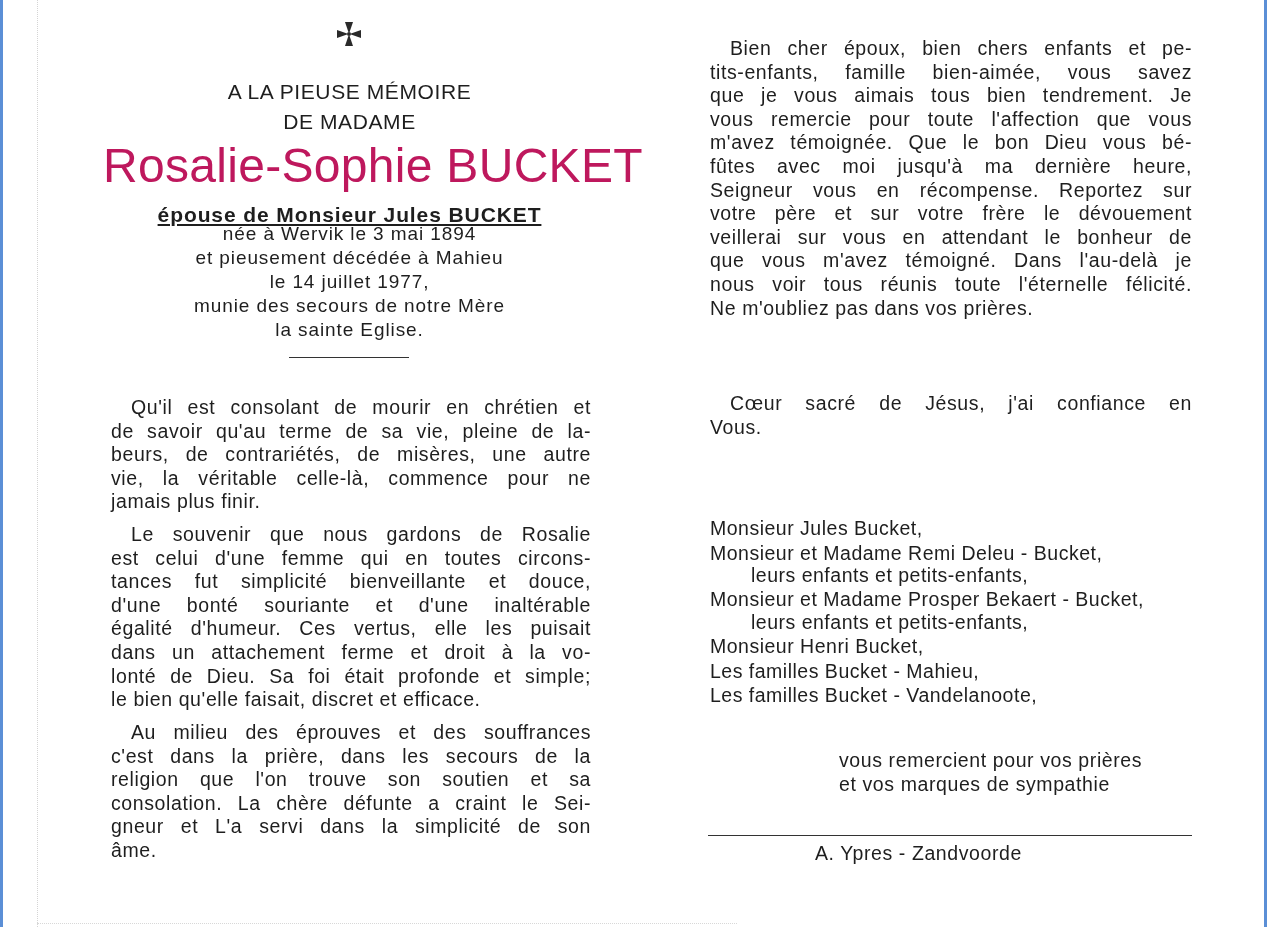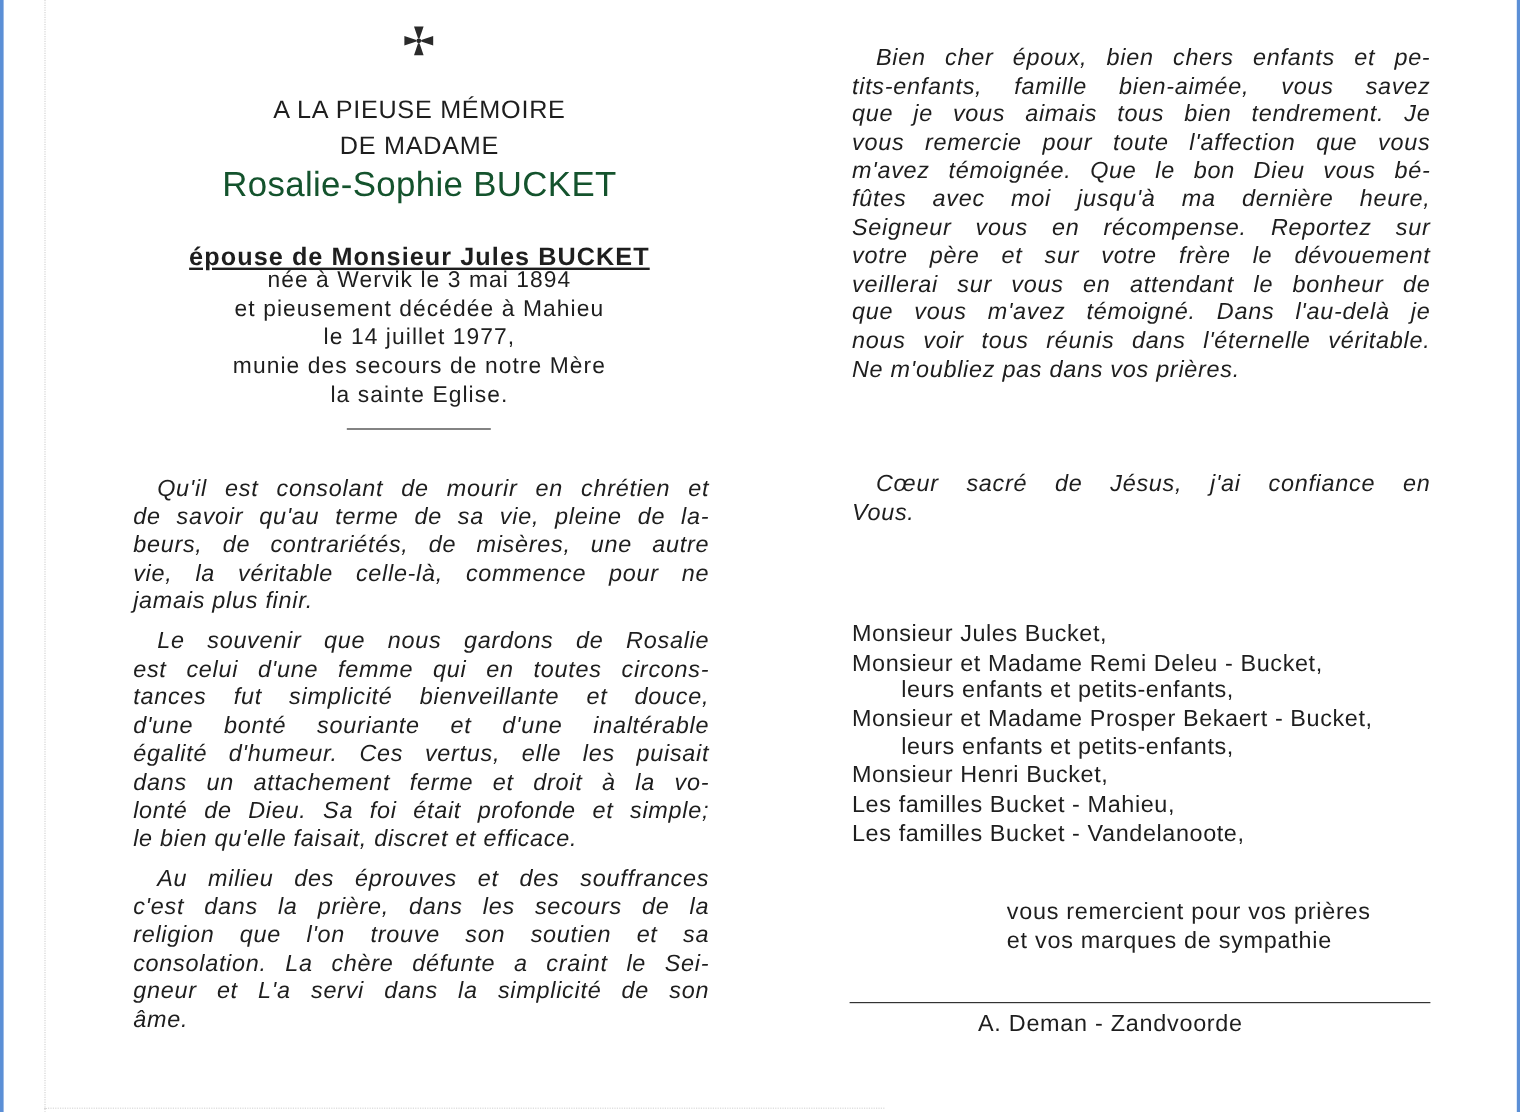--- a/index.html
+++ b/index.html
@@ -47,21 +47,21 @@
       text-align: center;
     }
     .h-line {
       position: absolute;
       left: 0; width: 100%;
       text-align: center;
       white-space: nowrap;
     }
     .h1 { top: 80px; font-size: 21px; letter-spacing: 0.6px; }
     .h2 { top: 110px; font-size: 21px; letter-spacing: 0.6px; text-align: center; }
-    .name { top: 138px; font-size: 29px; letter-spacing: 0.3px; color: #14532d; }
+    .name { top: 138px; font-size: 48px; letter-spacing: 0.3px; color: #be185d; }
     .spouse { top: 203px; font-size: 21px; font-weight: bold; letter-spacing: 0.9px; text-decoration: underline; }
     .bio { font-size: 19px; letter-spacing: 0.9px; text-align: center; }
     .bio1 { top: 223px; }
     .bio2 { top: 247px; }
     .bio3 { top: 271px; }
     .bio4 { top: 295px; }
     .bio5 { top: 319px; }
     .sep-short {
       position: absolute;
       left: 286px; top: 357px;
@@ -69,21 +69,20 @@
       border-top: 1.5px solid #333;
     }
     .para {
       position: absolute;
       font-size: 19.5px;
       line-height: 23.6px;
       letter-spacing: 0.6px;
       text-align: justify;
       text-align-last: left;
       margin: 0;
-      font-style: italic;
     }
     .para .ln {
       display: block;
       text-align: justify;
       text-align-last: justify;
       white-space: nowrap;
     }
     .para .ln.last {
       text-align-last: left;
     }
@@ -198,21 +197,21 @@
     <span class="ln indent">Bien cher époux, bien chers enfants et pe-</span>
     <span class="ln">tits-enfants, famille bien-aimée, vous savez</span>
     <span class="ln">que je vous aimais tous bien tendrement. Je</span>
     <span class="ln">vous remercie pour toute l'affection que vous</span>
     <span class="ln">m'avez témoignée. Que le bon Dieu vous bé-</span>
     <span class="ln">fûtes avec moi jusqu'à ma dernière heure,</span>
     <span class="ln">Seigneur vous en récompense. Reportez sur</span>
     <span class="ln">votre père et sur votre frère le dévouement</span>
     <span class="ln">veillerai sur vous en attendant le bonheur de</span>
     <span class="ln">que vous m'avez témoigné. Dans l'au-delà je</span>
-    <span class="ln">nous voir tous réunis dans l'éternelle véritable.</span>
+    <span class="ln">nous voir tous réunis toute l'éternelle félicité.</span>
     <span class="ln last">Ne m'oubliez pas dans vos prières.</span>
   </div>
 
   <div class="para right-col p5">
     <span class="ln indent">Cœur sacré de Jésus, j'ai confiance en</span>
     <span class="ln last">Vous.</span>
   </div>
 
   <div class="family">
     <span class="fl">Monsieur Jules Bucket,</span>
@@ -224,14 +223,14 @@
     <span class="fl">Les familles Bucket - Mahieu,</span>
     <span class="fl">Les familles Bucket - Vandelanoote,</span>
   </div>
 
   <div class="thanks">
     <span>vous remercient pour vos prières</span>
     <span>et vos marques de sympathie</span>
   </div>
 
   <div class="sep-long"></div>
-  <div class="printer">A. Deman - Zandvoorde</div>
+  <div class="printer">A. Ypres - Zandvoorde</div>
 </div>
 
 </body></html>

